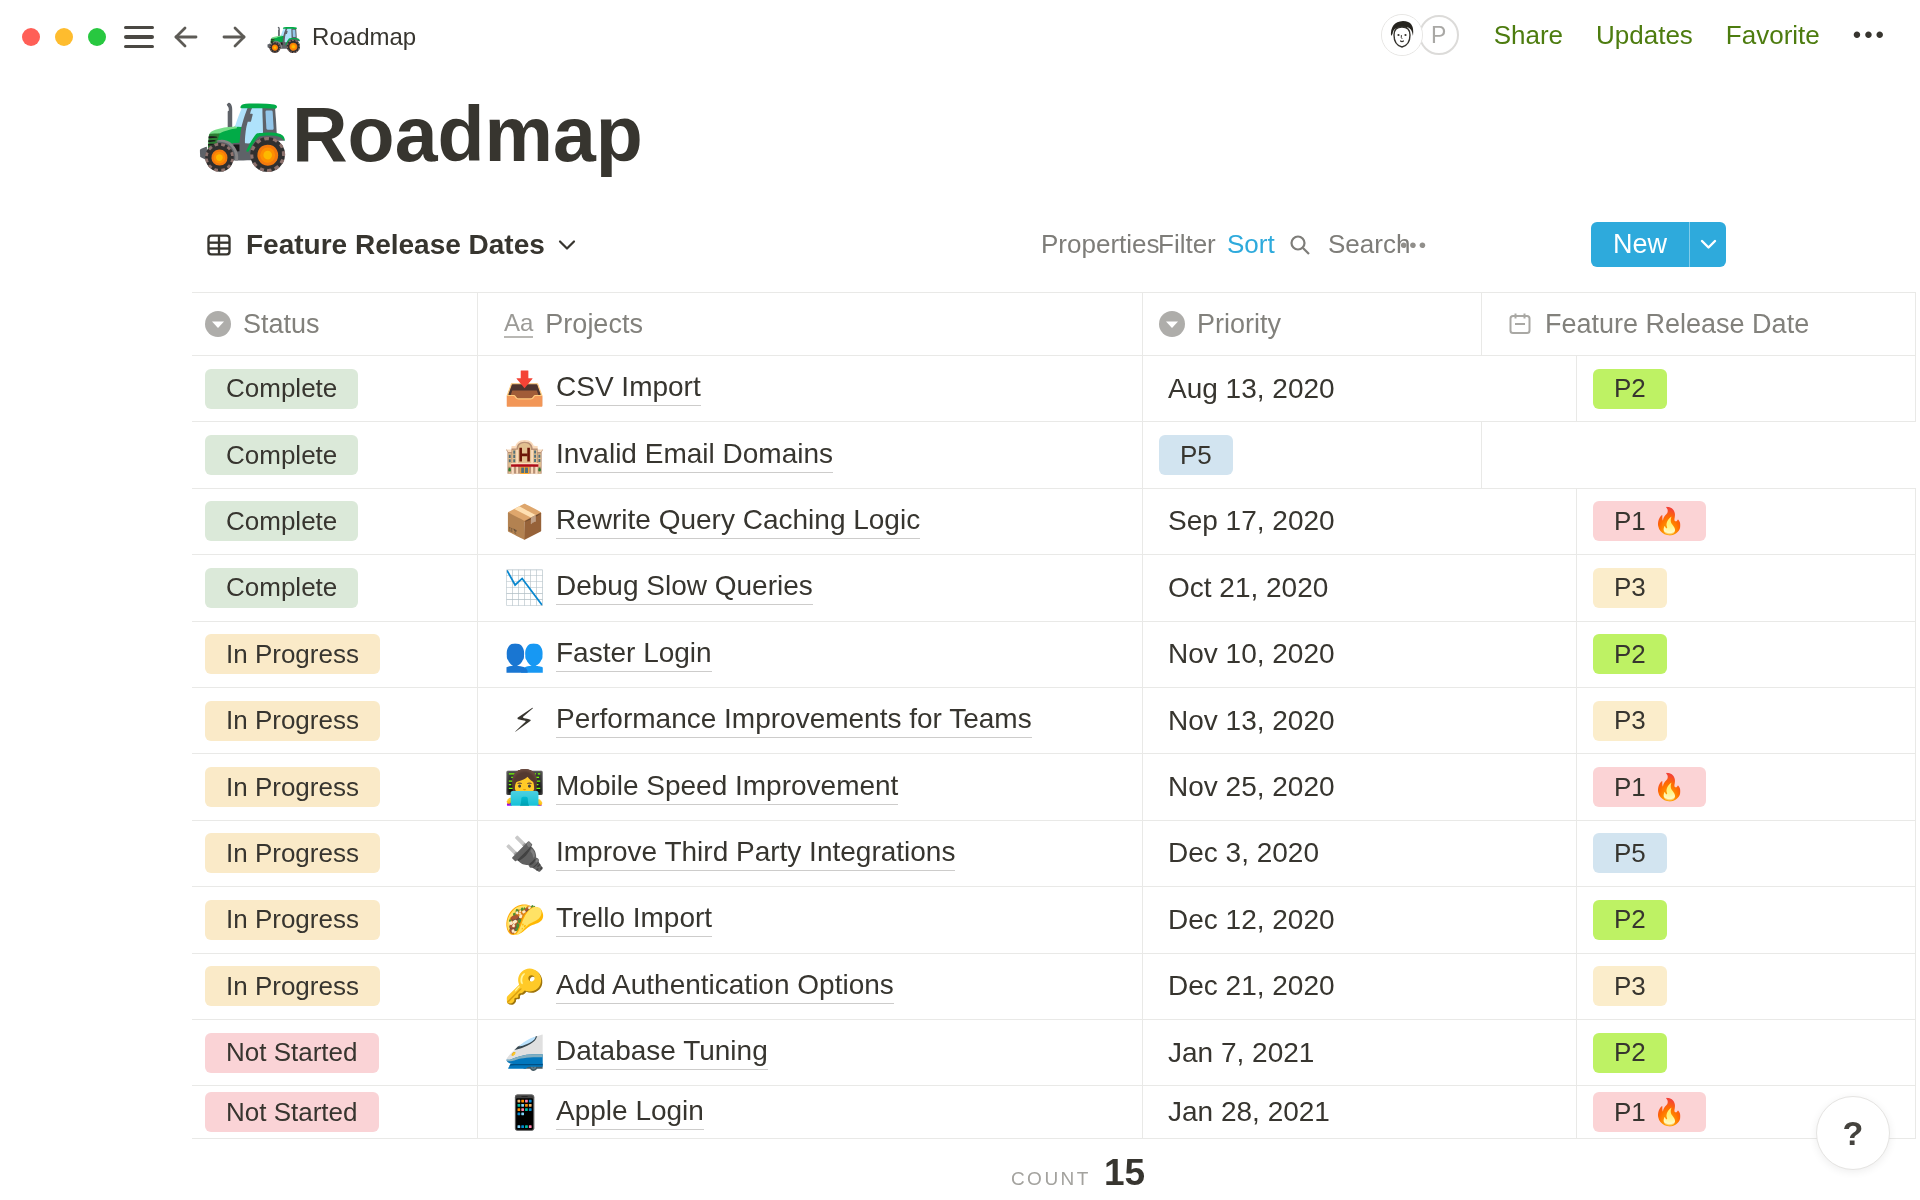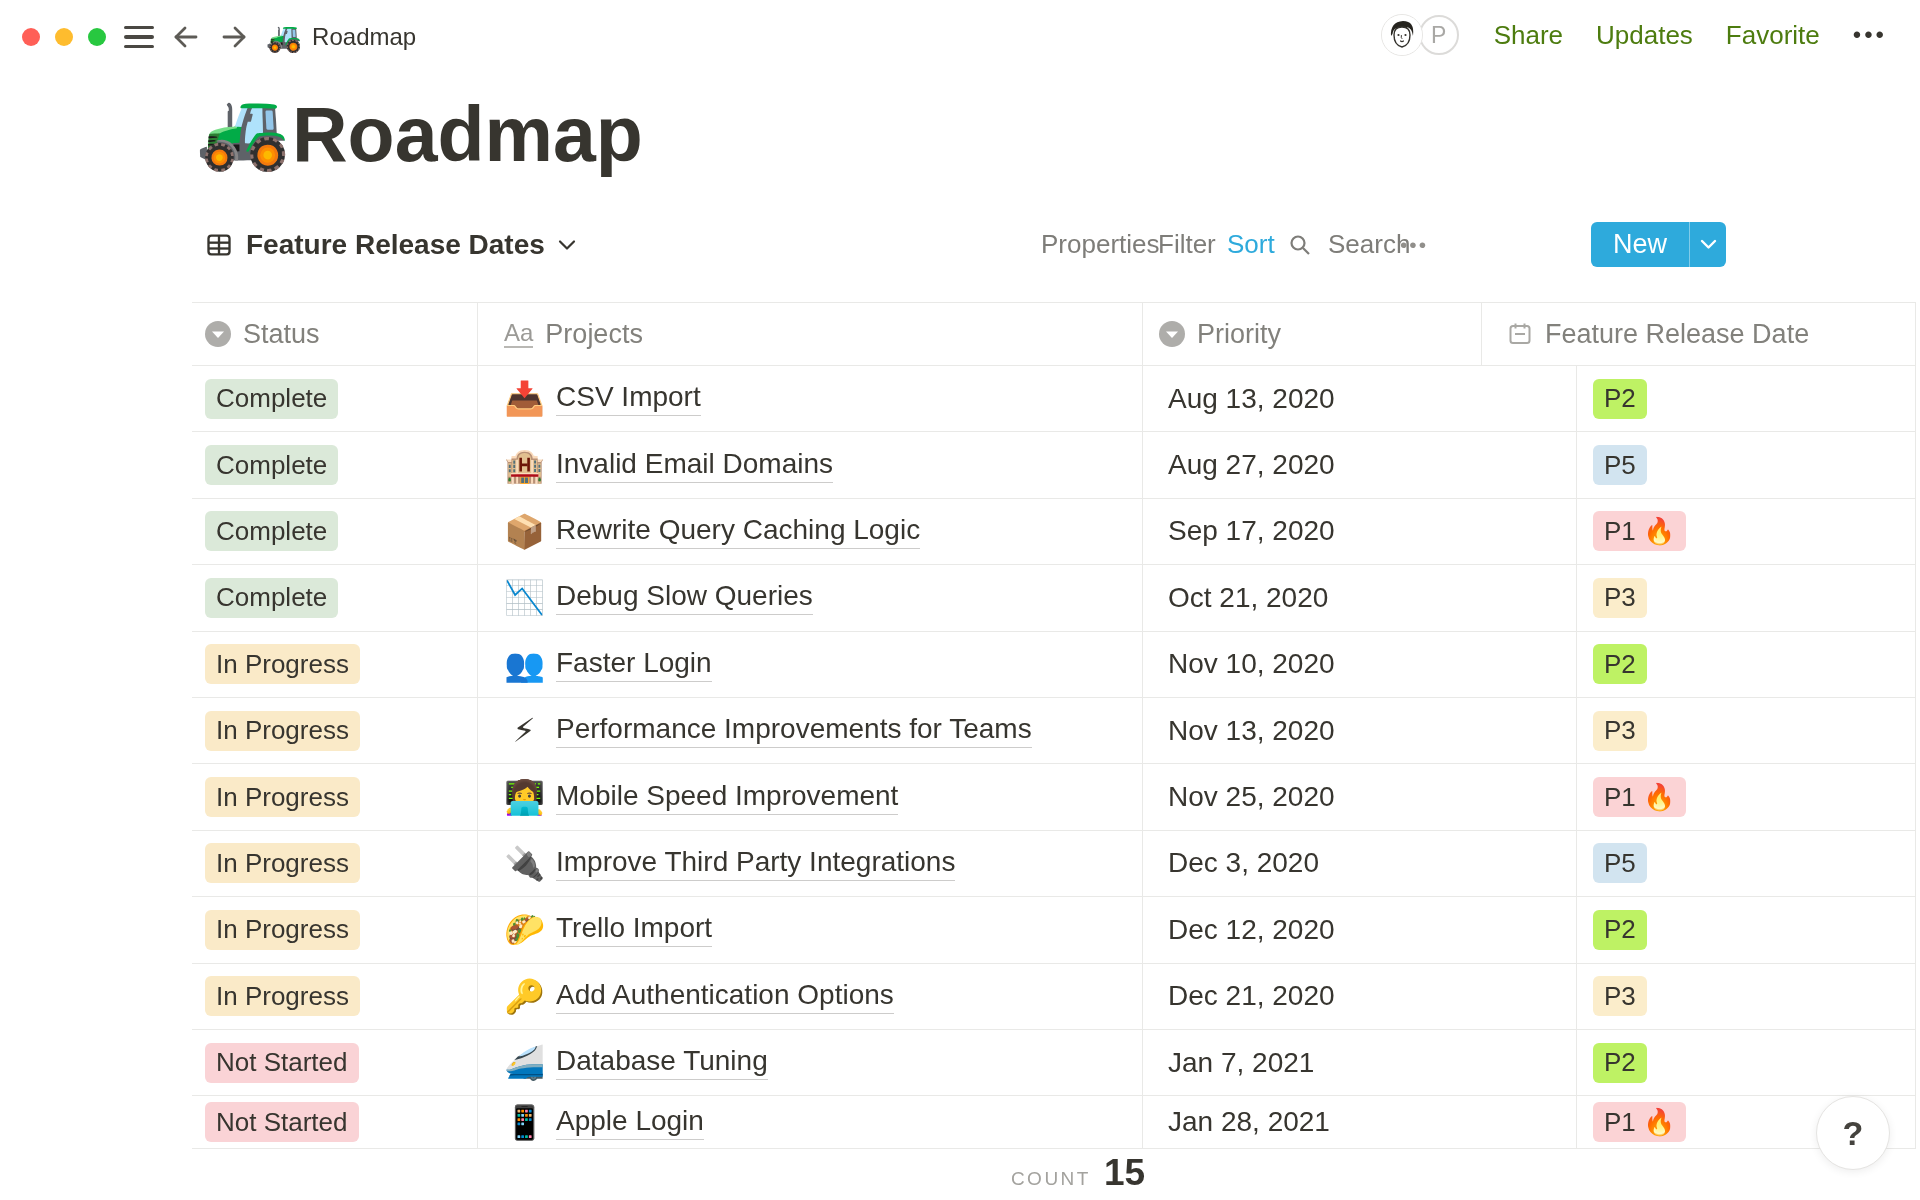--- a/index.html
+++ b/index.html
@@ -41,33 +41,33 @@
   .tb-sort { left:1227px; color:#2EAADC; }
   .tb-search { left:1288px; gap:16px; }
   .tb-more { left:1400px; font-size:21px; letter-spacing:2px; color:#918F8B; }
   .btn-new { position:absolute; left:1591px; top:222px; width:135px; height:45px;
     background:#2EAADC; border-radius:6px; display:flex; cursor:pointer; }
   .btn-new-label { width:98px; text-align:center; line-height:45px; color:#fff; font-size:27px; font-weight:500; }
   .btn-new-caret { flex:1; display:flex; align-items:center; justify-content:center;
     border-left:1px solid rgba(255,255,255,0.4); }
 
   
-  .table { position:absolute; left:192px; top:302px; width:1724px; }
+  .table { position:absolute; left:192px; top:292px; width:1724px; }
   .thead { display:flex; height:64px; border-top:1px solid #E9E9E7; border-bottom:1px solid #E9E9E7; }
   .hcell { display:flex; align-items:center; gap:12px; font-size:27px; color:#82817C;
     border-right:1px solid #E9E9E7; cursor:pointer; }
   .c-status { width:286px; padding-left:13px; }
   .c-proj   { width:665px; padding-left:26px; }
   .c-date   { width:434px; padding-left:25px; }
   .c-pri    { width:339px; padding-left:16px; }
   .aa-icon { font-size:24px; font-weight:500; color:#9B9A96; border-bottom:2px solid #B9B8B4; line-height:1.1; }
   .trow { display:flex; height:66.4px; border-bottom:1px solid #E9E9E7; }
   .trow.clipped { height:53px; overflow:hidden; }
   .cell { display:flex; align-items:center; border-right:1px solid #E9E9E7; font-size:28px; color:#37352F; }
-  .pill { display:inline-flex; align-items:center; height:40px; padding:0 11px; border-radius:6px;
+  .pill { display:inline-flex; align-items:center; height:40px; padding:0 21px; border-radius:6px;
     font-size:26px; color:#37352F; white-space:nowrap; cursor:pointer; }
   .pill-complete   { background:#DBE9D9; }
   .pill-inprogress { background:#FAEAC8; }
   .pill-notstarted { background:#FAD3D6; }
   .pill-p1 { background:#FBD3D5; }
   .pill-p2 { background:#bef264; }
   .pill-p3 { background:#FBEDCB; }
   .pill-p5 { background:#D2E4F0; }
   .row-emoji { width:40px; font-size:33px; line-height:1; margin-right:12px; text-align:center; flex:none; }
   .plink { font-size:28px; font-weight:500; color:#37352F; border-bottom:1.5px solid rgba(55,53,47,0.25);
@@ -229,21 +229,20 @@
   </div>
 
   <div class="trow">
     <div class="cell c-status">
         <span class="pill pill-complete">Complete</span>
       </div>
     <div class="cell c-proj">
         <span class="row-emoji">🏨</span>
         <span class="plink">Invalid Email Domains</span>
       </div>
-    <div class="cell c-date">Aug 27, 2020</div>
     <div class="cell c-pri">
         <span class="pill pill-p5">P5</span>
       </div>
   </div>
 
   <div class="trow">
     <div class="cell c-status">
         <span class="pill pill-complete">Complete</span>
       </div>
     <div class="cell c-proj">

